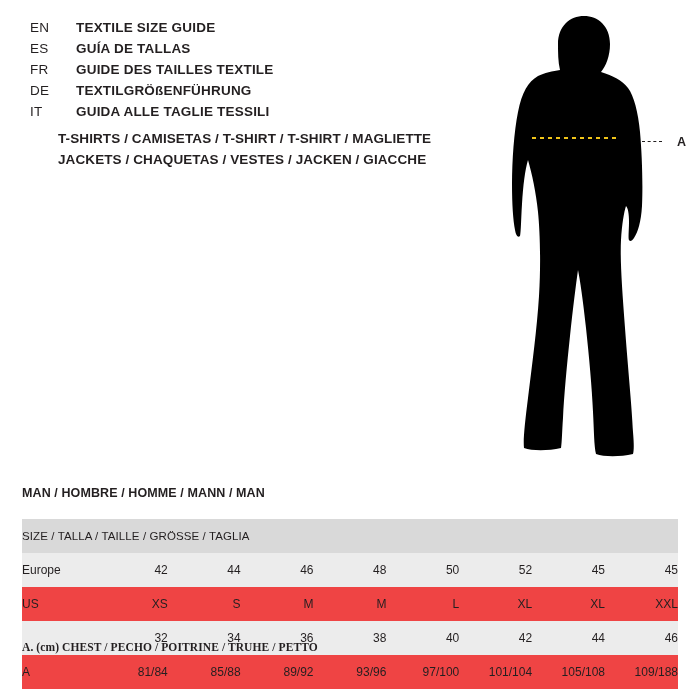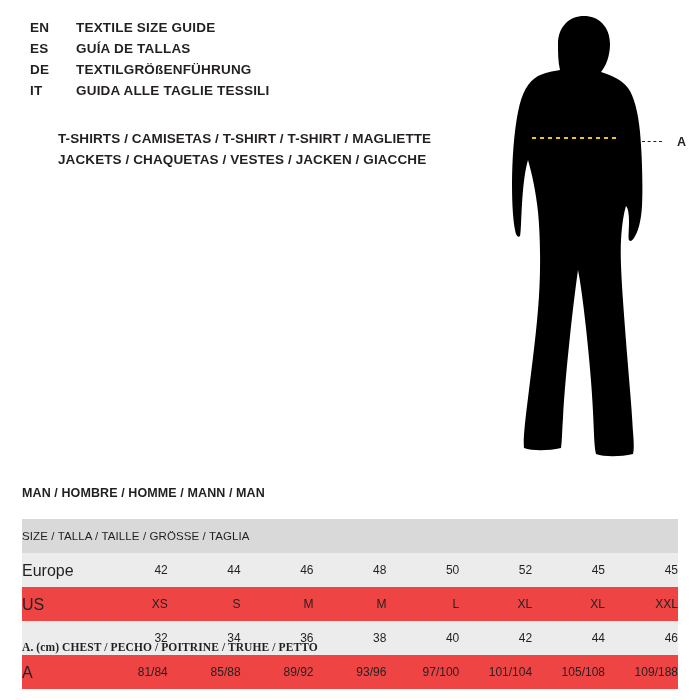--- a/index.html
+++ b/index.html
@@ -29,21 +29,21 @@
     width: 420px;
   }
   .lang-row {
     display: flex;
     align-items: baseline;
     height: 21px;
   }
   .lang-code {
     width: 46px;
     font-size: 13.5px;
-    font-weight: 700;
+    font-weight: 400;
     letter-spacing: 0.2px;
     padding-left: 8px;
   }
   .lang-text {
     font-size: 13.5px;
     font-weight: 700;
     letter-spacing: 0.2px;
     white-space: nowrap;
   }
 
@@ -124,21 +124,21 @@
   .row-shaded td {
     background: #ececec;
   }
   .row-plain td {
     background: #ef4444;
   }
   td.lbl {
     padding-left: 4px;
     text-align: left;
     width: 90px;
-    font-size: 16px;
+    font-size: 12px;
   }
   td.val {
     text-align: right;
     font-size: 12px;
   }
 
   .footnote {
     position: absolute;
     left: 22px;
     top: 641px;
@@ -154,20 +154,24 @@
 <div class="page">
 
   <div class="lang-block">
     <div class="lang-row">
       <span class="lang-code">EN</span>
       <span class="lang-text">TEXTILE SIZE GUIDE</span>
     </div>
     <div class="lang-row">
       <span class="lang-code">ES</span>
       <span class="lang-text">GUÍA DE TALLAS</span>
+    </div>
+    <div class="lang-row">
+      <span class="lang-code">FR</span>
+      <span class="lang-text">GUIDE DES TAILLES TEXTILE</span>
     </div>
     <div class="lang-row">
       <span class="lang-code">DE</span>
       <span class="lang-text">TEXTILGRÖßENFÜHRUNG</span>
     </div>
     <div class="lang-row">
       <span class="lang-code">IT</span>
       <span class="lang-text">GUIDA ALLE TAGLIE TESSILI</span>
     </div>
   </div>

